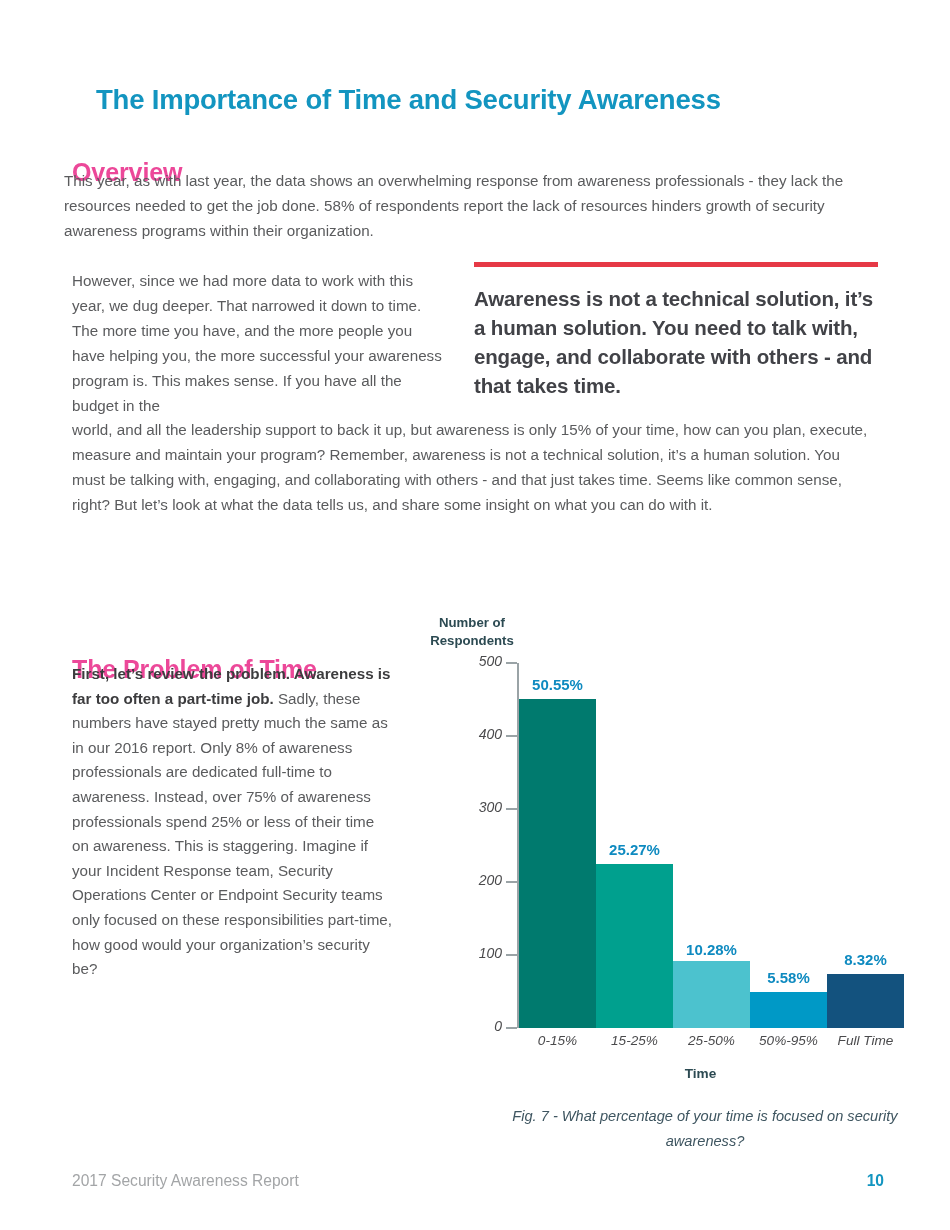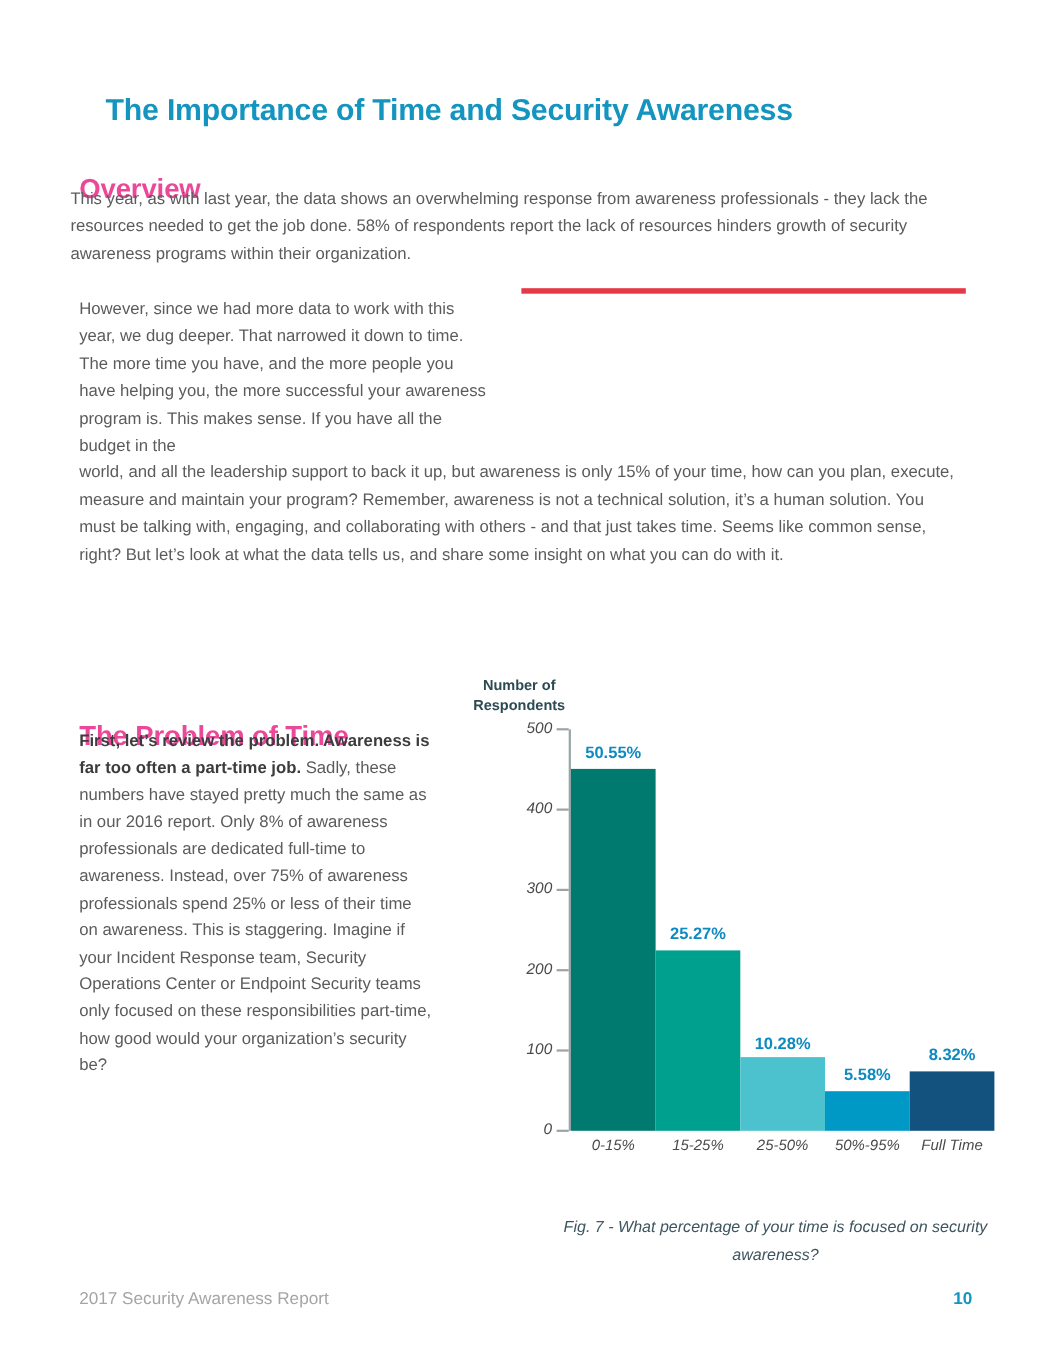--- a/index.html
+++ b/index.html
@@ -244,20 +244,21 @@
   <h1 class="h1">The Importance of Time and Security Awareness</h1>
 
   <h2 class="h2" id="overview-heading">Overview</h2>
 
   <div class="body-text" id="overview-para">This year, as with last year, the data shows an overwhelming response from awareness professionals - they lack the resources needed to get the job done. 58% of respondents report the lack of resources hinders growth of security awareness programs within their organization.</div>
 
   <div class="body-text" id="narrow-para">However, since we had more data to work with this year, we dug deeper. That narrowed it down to time. The more time you have, and the more people you have helping you, the more successful your awareness program is. This makes sense. If you have all the budget in the</div>
 
   <div class="quote-box">
     <div class="quote-rule"></div>
+    <div class="quote-text">Awareness is not a technical solution, it’s a human solution. You need to talk with, engage, and collaborate with others - and that takes time.</div>
   </div>
 
   <div class="body-text" id="wide-para">world, and all the leadership support to back it up, but awareness is only 15% of your time, how can you plan, execute, measure and maintain your program? Remember, awareness is not a technical solution, it’s a human solution. You must be talking with, engaging, and collaborating with others - and that just takes time. Seems like common sense, right? But let’s look at what the data tells us, and share some insight on what you can do with it.</div>
 
   <h2 class="h2" id="problem-heading">The Problem of Time</h2>
 
   <div class="body-text" id="problem-para"><b>First, let’s review the problem. Awareness is far too often a part-time job.</b><span> Sadly, these numbers have stayed pretty much the same as in our 2016 report. Only 8% of awareness professionals are dedicated full-time to awareness. Instead, over 75% of awareness professionals spend 25% or less of their time on awareness. This is staggering. Imagine if your Incident Response team, Security Operations Center or Endpoint Security teams only focused on these responsibilities part-time, how good would your organization’s security be?</span></div>
 
   <div class="chart-wrap">
 
@@ -301,20 +302,21 @@
             <div class="bar-value" style="bottom: 60.02px; color: rgb(14, 138, 192);">8.32%</div>
           </div>
         </div>
       <div class="xtick-row" id="x-ticks">
           <div class="xtick" style="left: 0px;">0-15%</div>
           <div class="xtick" style="left: 77px;">15-25%</div>
           <div class="xtick" style="left: 154px;">25-50%</div>
           <div class="xtick" style="left: 231px;">50%-95%</div>
           <div class="xtick" style="left: 308px;">Full Time</div>
         </div>
+      <div class="chart-xlabel">Time</div>
     </div>
 
     <div class="figure-caption">Fig. 7 - What percentage of your time is focused on security awareness?</div>
   </div>
 
   <div class="footer-left">2017 Security Awareness Report</div>
   <div class="footer-right">10</div>
 
 </div>
 

